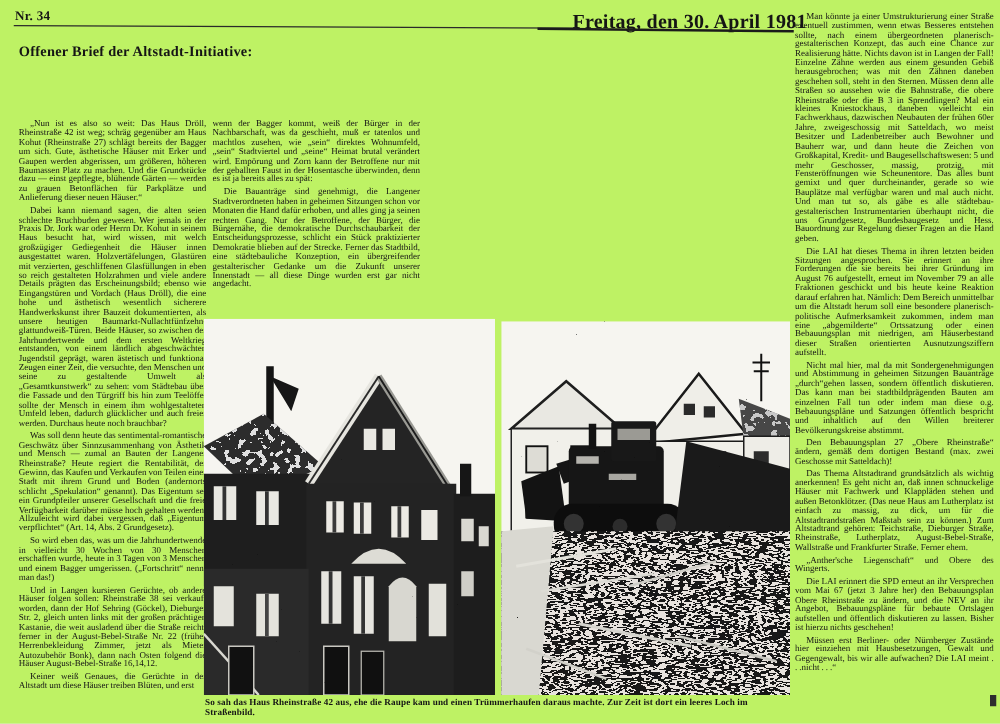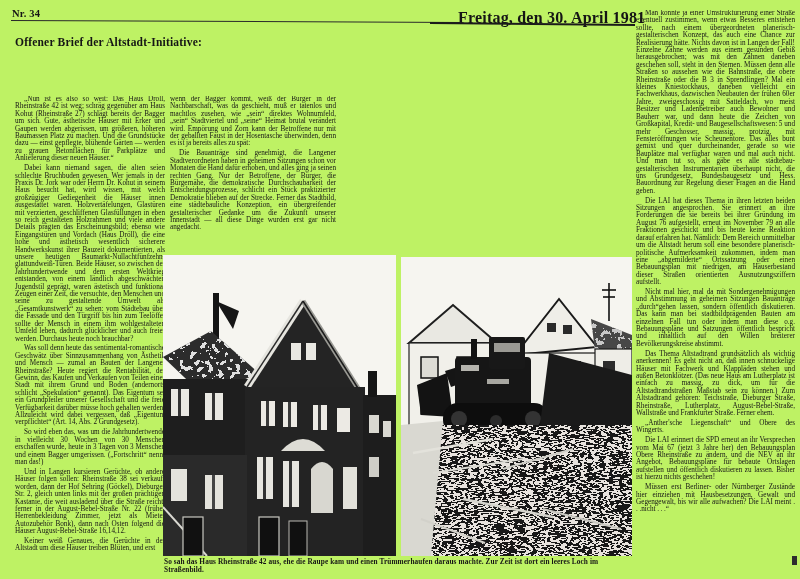--- a/index.html
+++ b/index.html
@@ -59,20 +59,21 @@
 
   <div class="col col2">
     <p class="cont">wenn der Bagger kommt, weiß der Bürger in der Nachbarschaft, was da geschieht, muß er tatenlos und machtlos zusehen, wie „sein“ direktes Wohnumfeld, „sein“ Stadtviertel und „seine“ Heimat brutal verändert wird. Empörung und Zorn kann der Betroffene nur mit der geballten Faust in der Hosentasche überwinden, denn es ist ja bereits alles zu spät:</p>
     <p>Die Bauanträge sind genehmigt, die Langener Stadtverordneten haben in geheimen Sitzungen schon vor Monaten die Hand dafür erhoben, und alles ging ja seinen rechten Gang. Nur der Betroffene, der Bürger, die Bürgernähe, die demokratische Durchschaubarkeit der Entscheidungsprozesse, schlicht ein Stück praktizierter Demokratie blieben auf der Strecke. Ferner das Stadtbild, eine städtebauliche Konzeption, ein übergreifender gestalterischer Gedanke um die Zukunft unserer Innenstadt — all diese Dinge wurden erst gar nicht angedacht.</p>
   </div>
 
   <div class="col col3">
     <p>Man könnte ja einer Umstrukturierung einer Straße eventuell zustimmen, wenn etwas Besseres entstehen sollte, nach einem übergeordneten planerisch-gestalterischen Konzept, das auch eine Chance zur Realisierung hätte. Nichts davon ist in Langen der Fall! Einzelne Zähne werden aus einem gesunden Gebiß herausgebrochen; was mit den Zähnen daneben geschehen soll, steht in den Sternen. Müssen denn alle Straßen so aussehen wie die Bahnstraße, die obere Rheinstraße oder die B 3 in Sprendlingen? Mal ein kleines Kniestockhaus, daneben vielleicht ein Fachwerkhaus, dazwischen Neubauten der frühen 60er Jahre, zweigeschossig mit Satteldach, wo meist Besitzer und Ladenbetreiber auch Bewohner und Bauherr war, und dann heute die Zeichen von Großkapital, Kredit- und Baugesellschaftswesen: 5 und mehr Geschosser, massig, protzig, mit Fensteröffnungen wie Scheunentore. Das alles bunt gemixt und quer durcheinander, gerade so wie Bauplätze mal verfügbar waren und mal auch nicht. Und man tut so, als gäbe es alle städtebau-gestalterischen Instrumentarien überhaupt nicht, die uns Grundgesetz, Bundesbaugesetz und Hess. Bauordnung zur Regelung dieser Fragen an die Hand geben.</p>
     <p>Die LAI hat dieses Thema in ihren letzten beiden Sitzungen angesprochen. Sie erinnert an ihre Forderungen die sie bereits bei ihrer Gründung im August 76 aufgestellt, erneut im November 79 an alle Fraktionen geschickt und bis heute keine Reaktion darauf erfahren hat. Nämlich: Dem Bereich unmittelbar um die Altstadt herum soll eine besondere planerisch-politische Aufmerksamkeit zukommen, indem man eine „abgemilderte“ Ortssatzung oder einen Bebauungsplan mit niedrigen, am Häuserbestand dieser Straßen orientierten Ausnutzungsziffern aufstellt.</p>
     <p>Nicht mal hier, mal da mit Sondergenehmigungen und Abstimmung in geheimen Sitzungen Bauanträge „durch“gehen lassen, sondern öffentlich diskutieren. Das kann man bei stadtbildprägenden Bauten am einzelnen Fall tun oder indem man diese o.g. Bebauungspläne und Satzungen öffentlich bespricht und inhaltlich auf den Willen breiterer Bevölkerungskreise abstimmt.</p>
+    <p>Den Bebauungsplan 27 „Obere Rheinstraße“ ändern, gemäß dem dortigen Bestand (max. zwei Geschosse mit Satteldach)!</p>
     <p>Das Thema Altstadtrand grundsätzlich als wichtig anerkennen! Es geht nicht an, daß innen schnuckelige Häuser mit Fachwerk und Klappläden stehen und außen Betonklötzer. (Das neue Haus am Lutherplatz ist einfach zu massig, zu dick, um für die Altstadtrandstraßen Maßstab sein zu können.) Zum Altstadtrand gehören: Teichstraße, Dieburger Straße, Rheinstraße, Lutherplatz, August-Bebel-Straße, Wallstraße und Frankfurter Straße. Ferner ehem.</p>
     <p>„Anther'sche Liegenschaft“ und Obere des Wingerts.</p>
     <p>Die LAI erinnert die SPD erneut an ihr Versprechen vom Mai 67 (jetzt 3 Jahre her) den Bebauungsplan Obere Rheinstraße zu ändern, und die NEV an ihr Angebot, Bebauungspläne für bebaute Ortslagen aufstellen und öffentlich diskutieren zu lassen. Bisher ist hierzu nichts geschehen!</p>
     <p>Müssen erst Berliner- oder Nürnberger Zustände hier einziehen mit Hausbesetzungen, Gewalt und Gegengewalt, bis wir alle aufwachen? Die LAI meint . . .nicht . . .“</p>
   </div>
 
   <figure class="photoL">
     <svg viewBox="0 0 233 301" xmlns="http://www.w3.org/2000/svg">
       <defs>
         <filter id="fBlackSpeck" x="-5%" y="-5%" width="110%" height="110%">

